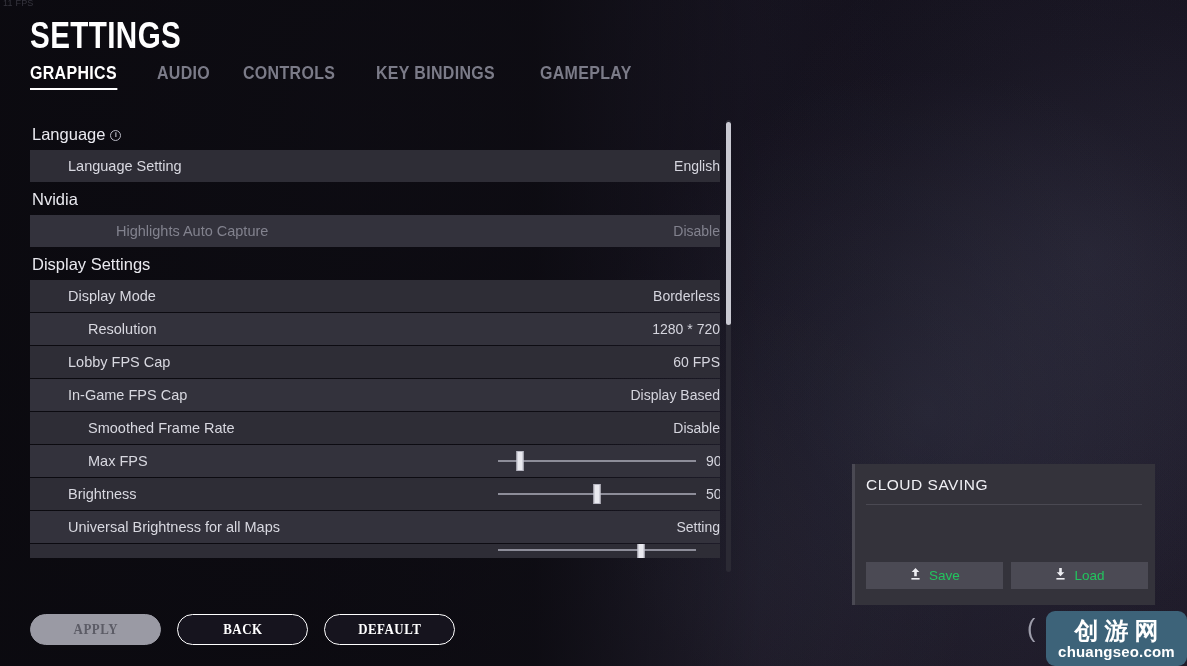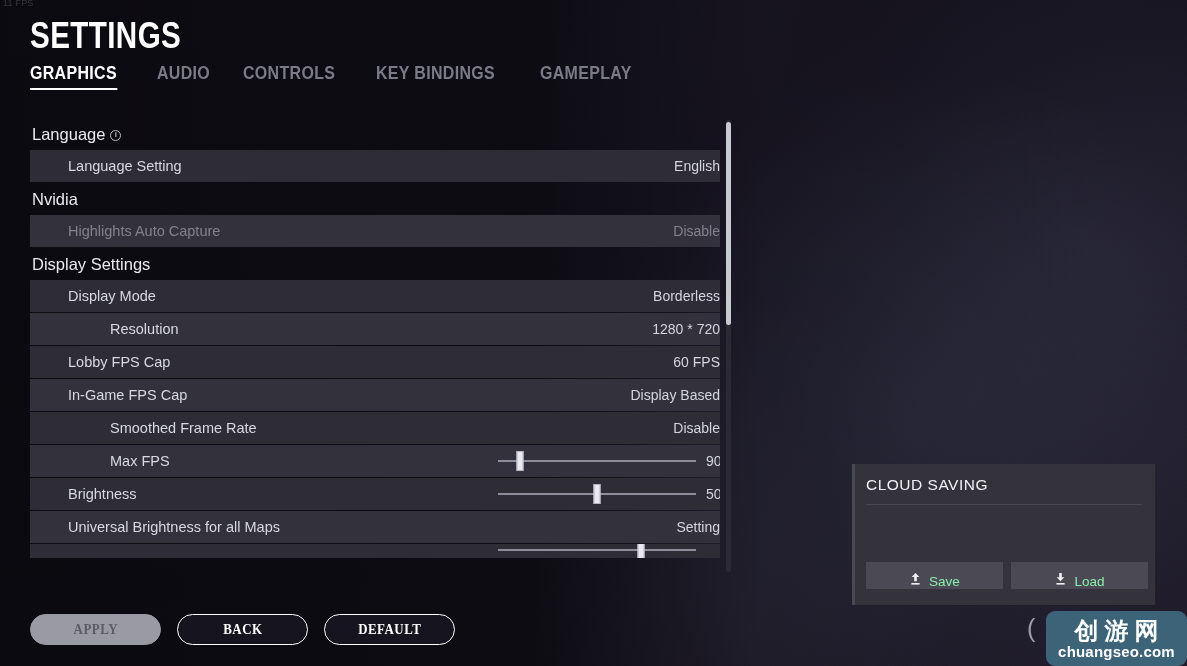--- a/index.html
+++ b/index.html
@@ -129,22 +129,22 @@
     position: relative;
   }
   .row.alt { background: #33323c; }
   .row .label {
     font-size: 14.5px;
     color: #d8d8e0;
     padding-left: 38px;
     flex: 0 0 auto;
     white-space: nowrap;
   }
-  .row.indent .label { padding-left: 80px; }
-  .row.disabled .label { color: #82828e; }
+  .row.indent .label { padding-left: 58px; }
+  .row.disabled .label { color: #82828e; margin-left: 48px; }
   .row .value {
     position: absolute;
     left: 0; right: 0;
     text-align: right;
     font-size: 14px;
     color: #d5d5de;
     pointer-events: none;
   }
   .row.disabled .value { color: #82828e; }
 
@@ -262,25 +262,25 @@
     position: absolute;
     left: 11px; bottom: 16px;
     display: flex;
     gap: 8px;
   }
   .cloud-btn {
     width: 137px;
     height: 27px;
     background: #4b4a54;
     display: flex;
-    align-items: flex-end;
+    align-items: center;
     justify-content: center;
     gap: 7px;
     font-size: 13.5px;
-    color: #86efac;
+    color: #22c55e;
     cursor: pointer;
   }
   .arrow-icon { display: block; }
 
   
   .hint-glyph {
     position: absolute;
     left: 1027px; top: 616px;
     font-size: 25px;
     color: #9d9daa;

